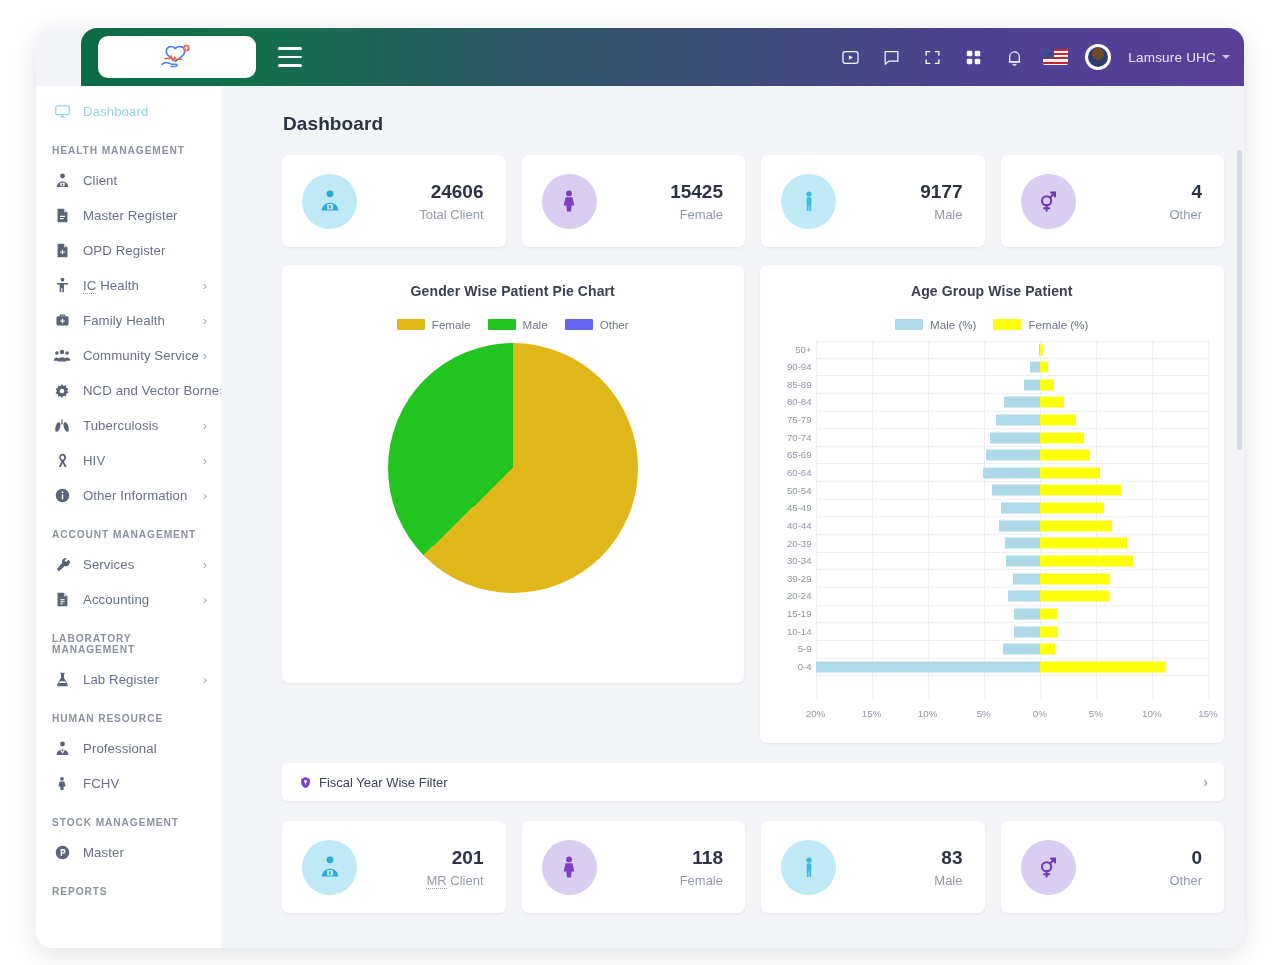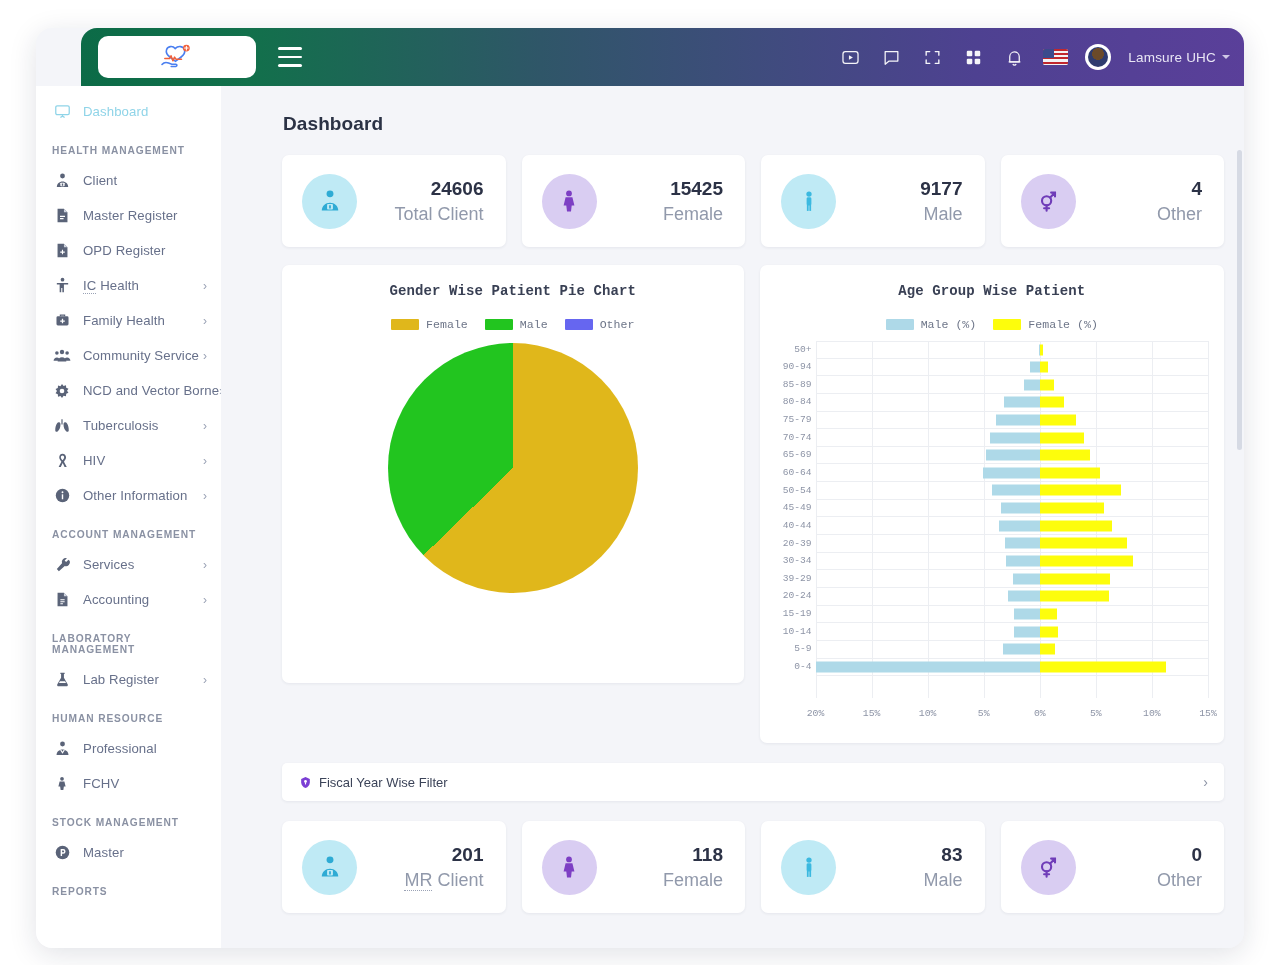--- a/index.html
+++ b/index.html
@@ -126,31 +126,30 @@
     display: flex; align-items: center; padding: 0 22px 0 20px;
   }
   .stat-circle {
     width: 55px; height: 55px; border-radius: 50%;
     display: flex; align-items: center; justify-content: center; flex: none;
   }
   .c-blue { background: #bfeaf5; }
   .c-purple { background: #d9cdf2; }
   .stat-text { margin-left: auto; text-align: right; }
   .stat-value { font-size: 19px; color: #2c3246; font-weight: 600; line-height: 1.25; }
-  .stat-label { font-size: 18px; color: #9199ab; margin-top: 3px; }
+  .stat-label { font-size: 13px; color: #9199ab; margin-top: 3px; }
 
   .charts-row {
     display: flex; gap: 16px;
     padding: 18px 20px 0 61px;
   }
   .chart-card {
     background: #fff; border-radius: 7px;
     box-shadow: 0 1px 3px rgba(30,40,70,.07);
     padding: 18px 14px 14px 14px;
-    font-family: Liberation Mono, monospace;
   }
   .chart-card.pie-card { width: 467px; height: 418px; }
   .chart-card.pyr-card { width: 470px; height: 478px; }
   .chart-title {
     text-align: center; font-size: 14px; color: #394054; font-weight: 600; letter-spacing: .1px;
   }
   .legend {
     display: flex; justify-content: center; align-items: center; gap: 17px;
     margin-top: 19px;
   }

